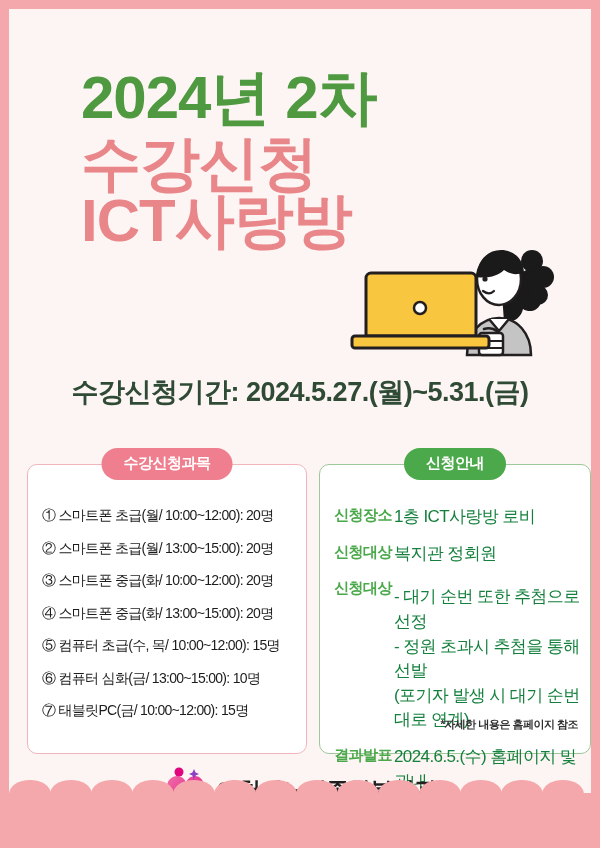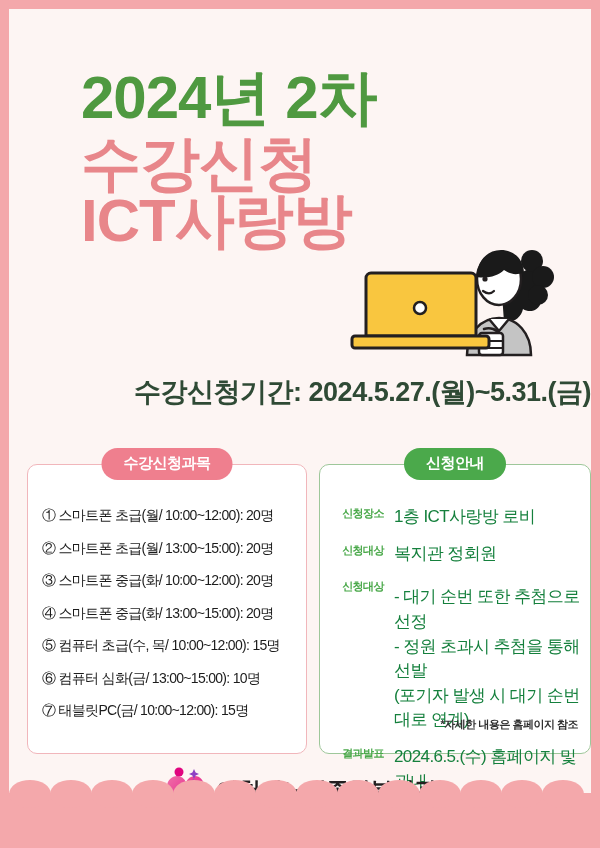--- a/index.html
+++ b/index.html
@@ -89,21 +89,21 @@
   }
   .hl-3 {
     font-size: 60px;
     color: #e8868a;
   }
   .period {
     position: absolute;
     left: 0;
     top: 365px;
     width: 582px;
-    text-align: right;
+    text-align: center;
     font-size: 27px;
     font-weight: 900;
     color: #2f4a35;
     letter-spacing: -0.5px;
     white-space: nowrap;
   }
   
   .illus {
     position: absolute;
     left: 340px;
@@ -169,21 +169,21 @@
     left: 12px;
     top: 40px;
     right: 8px;
   }
   .info-row {
     display: flex;
     margin-bottom: 12px;
   }
   .info-label {
     flex: 0 0 62px;
-    font-size: 11px;
+    font-size: 15px;
     font-weight: 900;
     color: #4ba94b;
     letter-spacing: -0.6px;
     text-align: center;
     padding-top: 1px;
     white-space: nowrap;
   }
   .info-label.spread {
     letter-spacing: 10px;
     text-indent: 10px;

